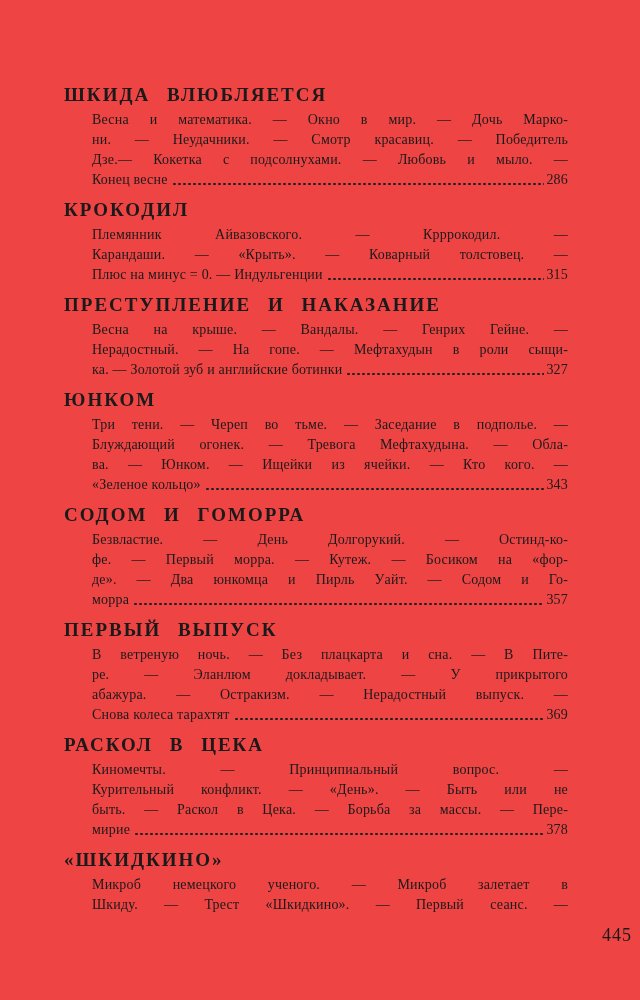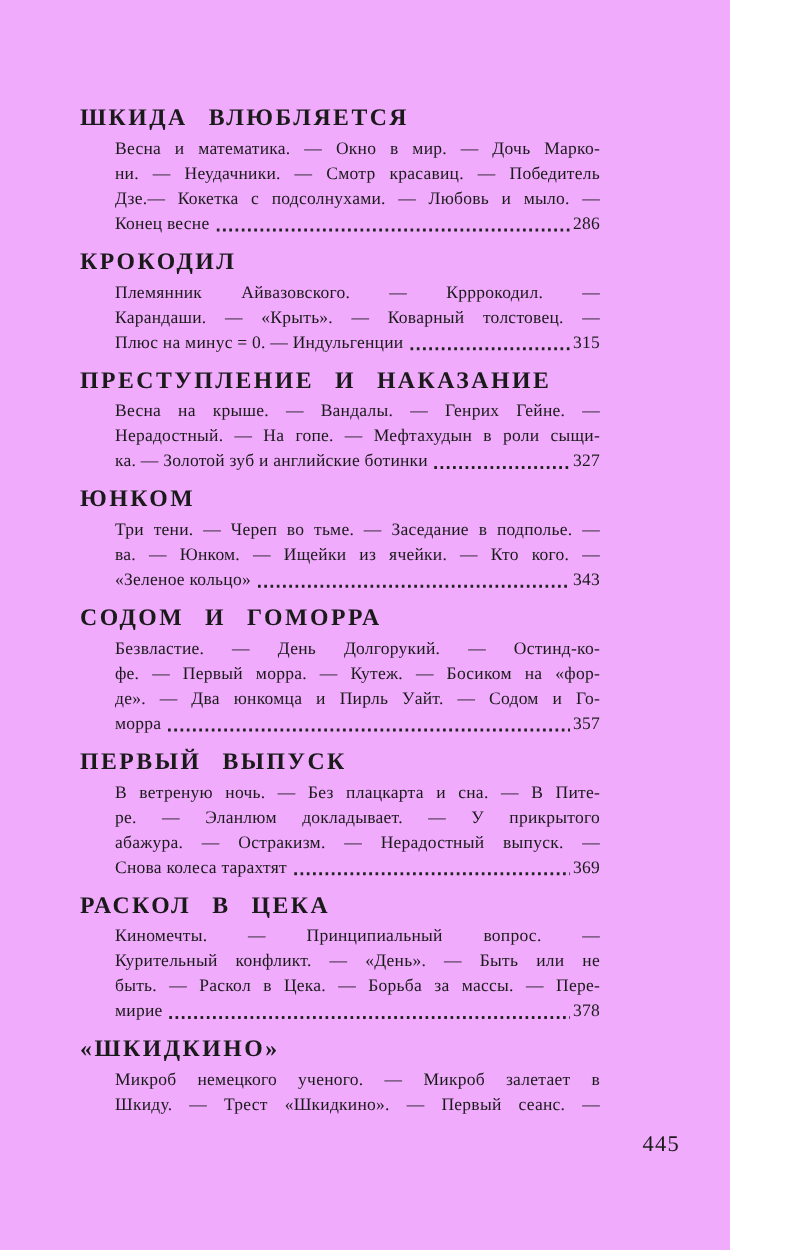--- a/index.html
+++ b/index.html
@@ -5,24 +5,24 @@
   * { margin: 0; padding: 0; box-sizing: border-box; }
   html, body { background: #ffffff; }
   body {
     width: 640px;
     height: 1000px;
     overflow: hidden;
     font-family: "Liberation Serif", "DejaVu Serif", serif;
     color: #1a1a1a;
   }
   .page {
-    width: 584px;
+    width: 640px;
     height: 1000px;
-    background: #f0abfc;
-    padding: 84px 104px 0 64px;
+    background: #ef4444;
+    padding: 84px 72px 0 64px;
   }
   .toc-section { margin-bottom: 9px; }
   .toc-title {
     font-size: 19px;
     line-height: 22px;
     font-weight: bold;
     letter-spacing: 2px;
     word-spacing: 10px;
     white-space: nowrap;
     margin-bottom: 4px;
@@ -107,20 +107,21 @@
             <span class="dots"></span>
             <span class="pg">327</span>
           </div>
         </div>
   </section>
 
   <section class="toc-section">
     <h2 class="toc-title">ЮНКОМ</h2>
     <div class="toc-body">
           <div class="toc-line justified">Три тени. — Череп во тьме. — Заседание в подполье. —</div>
+          <div class="toc-line justified">Блуждающий огонек. — Тревога Мефтахудына. — Обла-</div>
           <div class="toc-line justified">ва. — Юнком. — Ищейки из ячейки. — Кто кого. —</div>
           <div class="toc-line leader-row">
             <span class="lead-text">«Зеленое кольцо»</span>
             <span class="dots"></span>
             <span class="pg">343</span>
           </div>
         </div>
   </section>
 
   <section class="toc-section">

